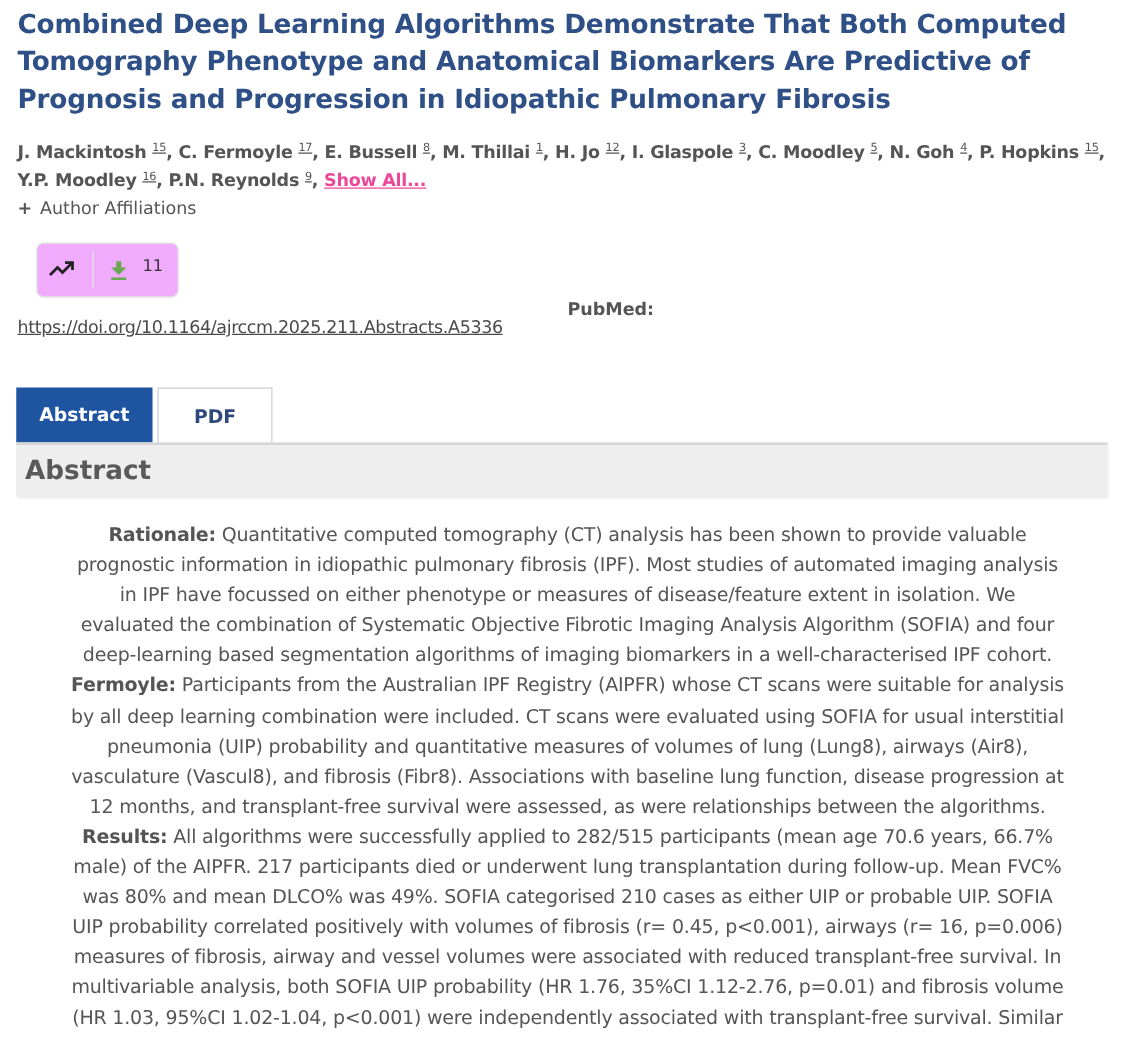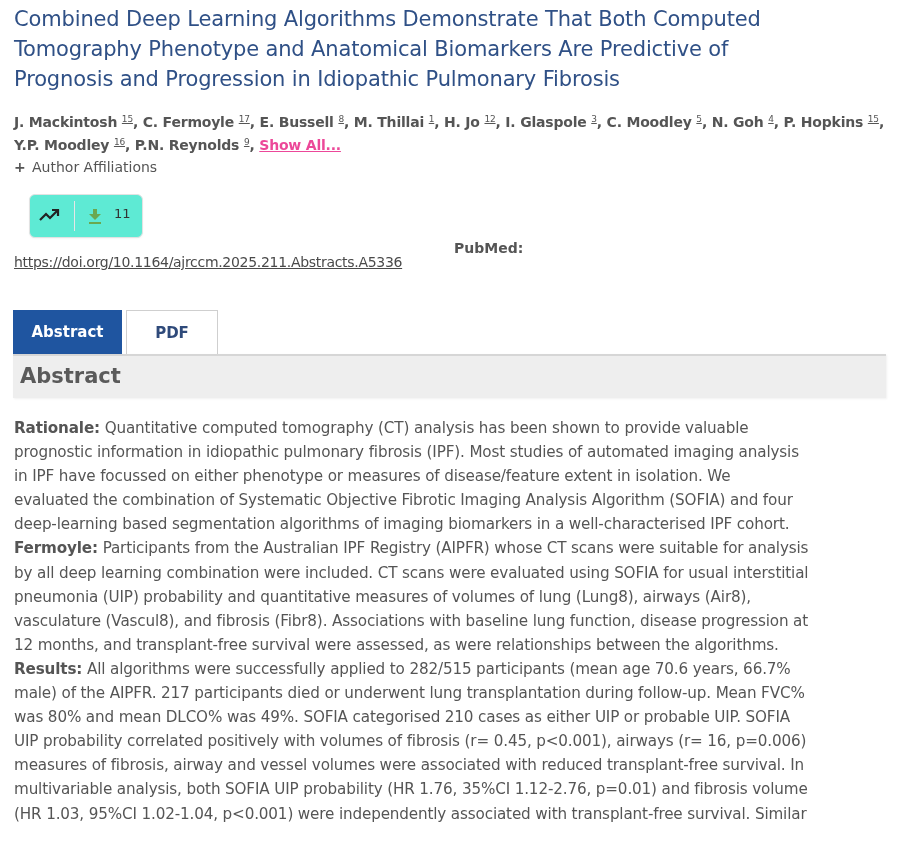--- a/index.html
+++ b/index.html
@@ -3,42 +3,42 @@
 <meta charset="utf-8">
 <style>
   html, body { margin: 0; padding: 0; background: #ffffff; }
   body {
     width: 900px; height: 848px; overflow: hidden; position: relative;
     font-family: "DejaVu Sans", "Liberation Sans", sans-serif;
     color: #555555;
   }
   .title {
     position: absolute; left: 14px; top: 4px; width: 860px;
-    margin: 0; font-size: 21px; line-height: 30px; font-weight: normal;
+    margin: 0; font-size: 21px; line-height: 30px; font-weight: bold;
     color: #2f5086; letter-spacing: -0.15px;
   }
   .authors {
     position: absolute; left: 14px; top: 111px; width: 880px;
     font-size: 14px; line-height: 23px; font-weight: bold; color: #555;
     letter-spacing: -0.2px;
   }
   .author { white-space: nowrap; }
   .author sup {
     font-size: 9px; font-weight: normal; text-decoration: underline;
     vertical-align: 5px; line-height: 0;
   }
   .show-all { font-weight: bold; text-decoration: underline; color: #ec4899; cursor: pointer; }
   .affil {
     position: absolute; left: 14px; top: 157px;
     font-size: 14px; line-height: 20px; color: #555; cursor: pointer;
   }
   .affil .plus { display: inline-block; width: 18px; font-weight: bold; }
   .metrics {
     position: absolute; left: 29px; top: 194px; width: 112px; height: 42px;
-    border: 1px solid #e2e2e2; border-radius: 6px; background: #5eead4;
+    border: 1px solid #e2e2e2; border-radius: 6px; background: #f0abfc;
     box-shadow: 0 1px 2px rgba(0,0,0,0.04);
   }
   .metrics .trend { position: absolute; left: 8px; top: 10px; width: 24px; height: 22px; cursor: pointer; }
   .metrics .sep { position: absolute; left: 44px; top: 6px; width: 1px; height: 30px; background: #e6e6e6; }
   .metrics .dl { position: absolute; left: 58px; top: 12px; width: 14px; height: 18px; }
   .metrics .count { position: absolute; left: 84px; top: 11px; font-size: 13px; color: #333; }
   .doi {
     position: absolute; left: 14px; top: 254px;
     font-size: 14px; color: #4a4a4a; text-decoration: underline; cursor: pointer;
     letter-spacing: -0.3px;
@@ -61,21 +61,21 @@
     box-shadow: 1px 1px 2px rgba(0,0,0,0.06);
   }
   .section-bar h2 {
     margin: 0; padding-left: 7px; font-size: 21px; line-height: 40px;
     font-weight: bold; color: #5a5a5a;
   }
   .abstract {
     position: absolute; left: 14px; top: 416px; width: 880px;
     font-size: 15.2px; line-height: 24.1px; color: #555; letter-spacing: -0.15px;
   }
-  .abstract .line { display: block; white-space: nowrap; }
+  .abstract .line { display: block; white-space: nowrap; text-align: center; }
   .abstract b { color: #555; }
 </style>
 </head>
 <body>
 
 <h1 class="title">
   <span style="display:block">Combined Deep Learning Algorithms Demonstrate That Both Computed</span>
   <span style="display:block">Tomography Phenotype and Anatomical Biomarkers Are Predictive of</span>
   <span style="display:block">Prognosis and Progression in Idiopathic Pulmonary Fibrosis</span>
 </h1>

